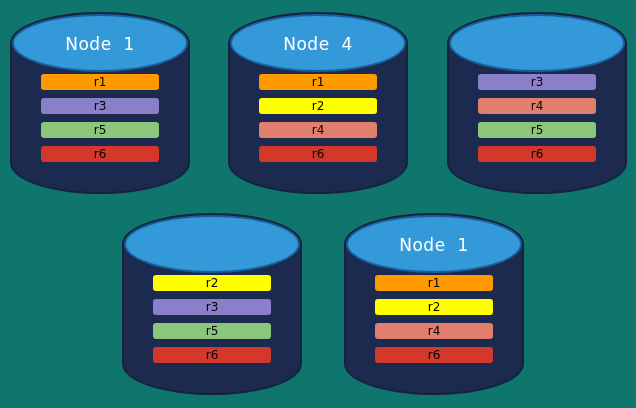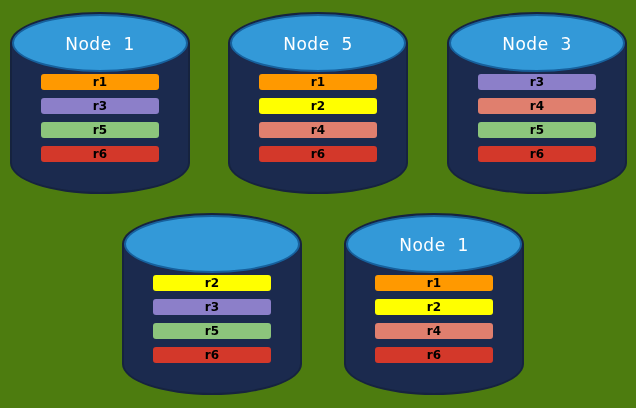--- a/index.html
+++ b/index.html
@@ -73,58 +73,57 @@
     flex-direction: column;
     align-items: center;
     gap: 8px;
   }
   .bar {
     width: 66%;
     height: 16px;
     border-radius: 3px;
     color: #000000;
     font-size: 12px;
-    font-weight: bold;
+    font-weight: normal;
     display: flex;
     align-items: center;
     justify-content: center;
     line-height: 1;
     box-sizing: border-box;
   }
 </style>
 </head>
 <body>
 
-<div id="canvas" style="background: #4d7c0f;">
+<div id="canvas" style="background: #0f766e;">
     <div class="node" style="left: 10px; top: 12px; width: 180px; height: 182px;">
       <div class="cyl-body" style="background: rgb(27, 42, 78);"></div>
       <div class="cyl-top" style="background: rgb(51, 153, 216); border-color: rgb(23, 96, 156);"></div>
       <div class="node-label" style="color: rgb(255, 255, 255);">Node  1</div>
       <div class="bars">
         <div class="bar" style="background: rgb(255, 153, 0);">r1</div>
         <div class="bar" style="background: rgb(140, 127, 201);">r3</div>
         <div class="bar" style="background: rgb(140, 197, 124);">r5</div>
         <div class="bar" style="background: rgb(211, 56, 42);">r6</div>
       </div>
     </div>
     <div class="node" style="left: 228px; top: 12px; width: 180px; height: 182px;">
       <div class="cyl-body" style="background: rgb(27, 42, 78);"></div>
       <div class="cyl-top" style="background: rgb(51, 153, 216); border-color: rgb(23, 96, 156);"></div>
-      <div class="node-label" style="color: rgb(255, 255, 255);">Node  5</div>
+      <div class="node-label" style="color: rgb(255, 255, 255);">Node  4</div>
       <div class="bars">
         <div class="bar" style="background: rgb(255, 153, 0);">r1</div>
         <div class="bar" style="background: rgb(255, 255, 0);">r2</div>
         <div class="bar" style="background: rgb(224, 127, 110);">r4</div>
         <div class="bar" style="background: rgb(211, 56, 42);">r6</div>
       </div>
     </div>
     <div class="node" style="left: 447px; top: 12px; width: 180px; height: 182px;">
       <div class="cyl-body" style="background: rgb(27, 42, 78);"></div>
       <div class="cyl-top" style="background: rgb(51, 153, 216); border-color: rgb(23, 96, 156);"></div>
-      <div class="node-label" style="color: rgb(255, 255, 255);">Node  3</div>
       <div class="bars">
         <div class="bar" style="background: rgb(140, 127, 201);">r3</div>
         <div class="bar" style="background: rgb(224, 127, 110);">r4</div>
         <div class="bar" style="background: rgb(140, 197, 124);">r5</div>
         <div class="bar" style="background: rgb(211, 56, 42);">r6</div>
       </div>
     </div>
     <div class="node" style="left: 122px; top: 213px; width: 180px; height: 182px;">
       <div class="cyl-body" style="background: rgb(27, 42, 78);"></div>
       <div class="cyl-top" style="background: rgb(51, 153, 216); border-color: rgb(23, 96, 156);"></div>

